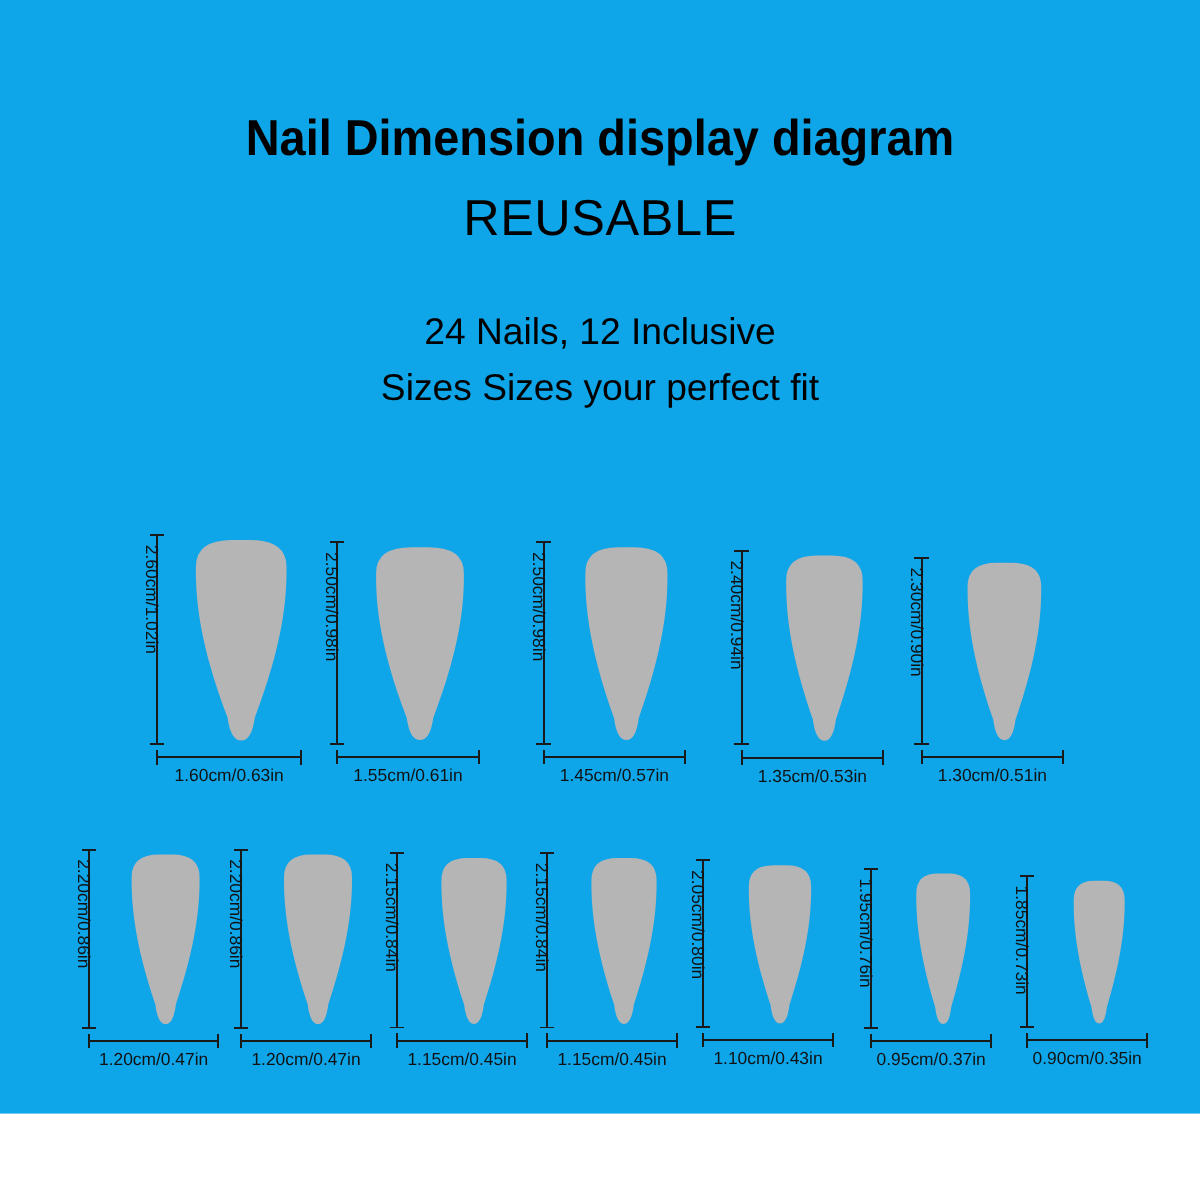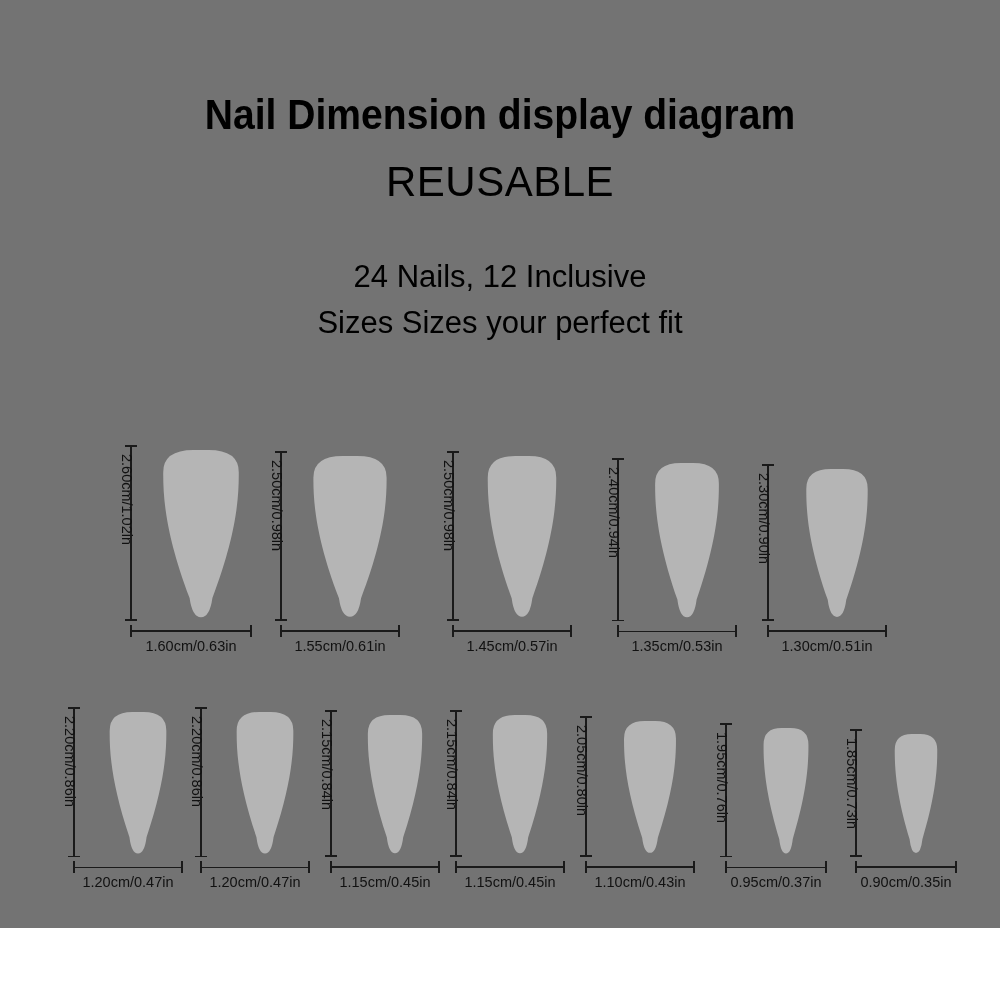--- a/index.html
+++ b/index.html
@@ -13,21 +13,21 @@
     height: 1000px;
     font-family: "Liberation Sans", sans-serif;
     color: #000000;
     overflow: hidden;
     position: relative;
   }
   #page {
     position: relative;
     width: 1000px;
     height: 928px;
-    background: #737373;
+    background: #0ea5e9;
   }
 
   
   .headings {
     position: absolute;
     left: 0;
     top: 0;
     width: 1000px;
     text-align: center;
   }

